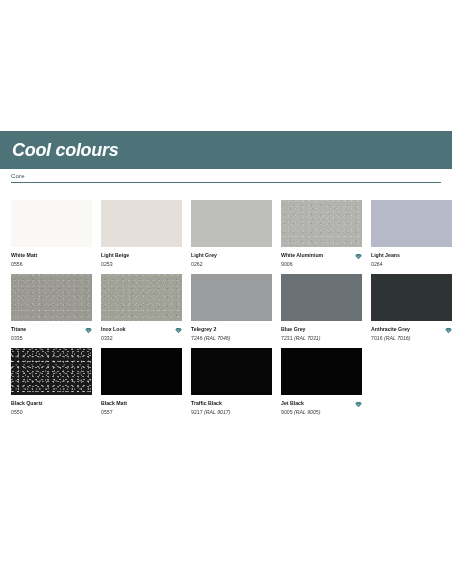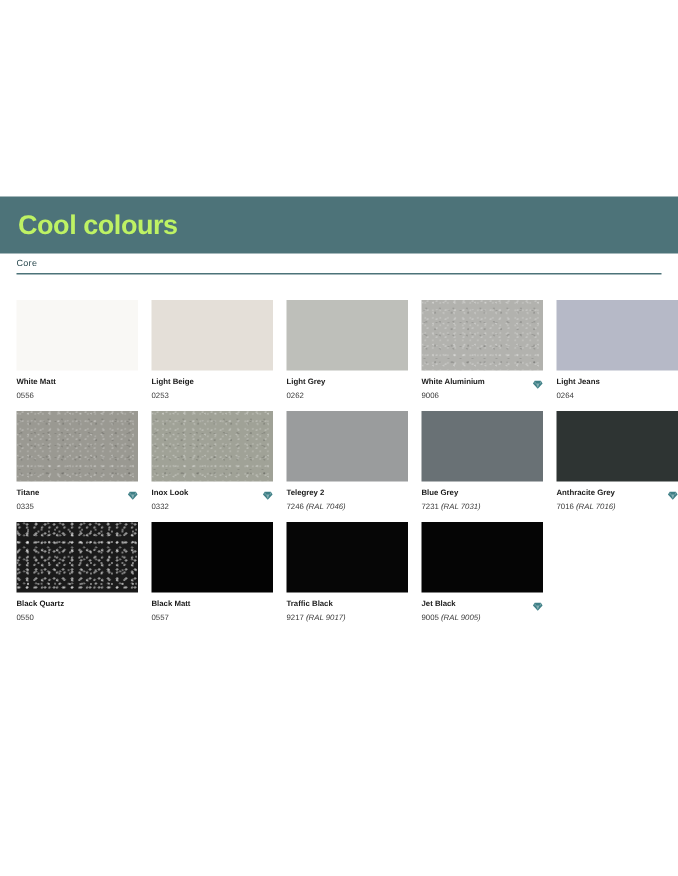--- a/index.html
+++ b/index.html
@@ -25,26 +25,27 @@
     position: absolute;
     left: 0;
     top: 131px;
     width: 452px;
     height: 38px;
     background: #4d7379;
     display: flex;
     align-items: center;
   }
   .title-bar .title {
-    color: #bef264;
+    color: #ffffff;
     font-size: 18px;
     font-weight: bold;
     letter-spacing: -0.3px;
     padding-left: 12px;
     line-height: 1;
+    font-style: italic;
   }
 
   .section-head {
     position: absolute;
     left: 11px;
     top: 173px;
     width: 430px;
     border-bottom: 1px solid #4d7379;
     padding-bottom: 3px;
   }

